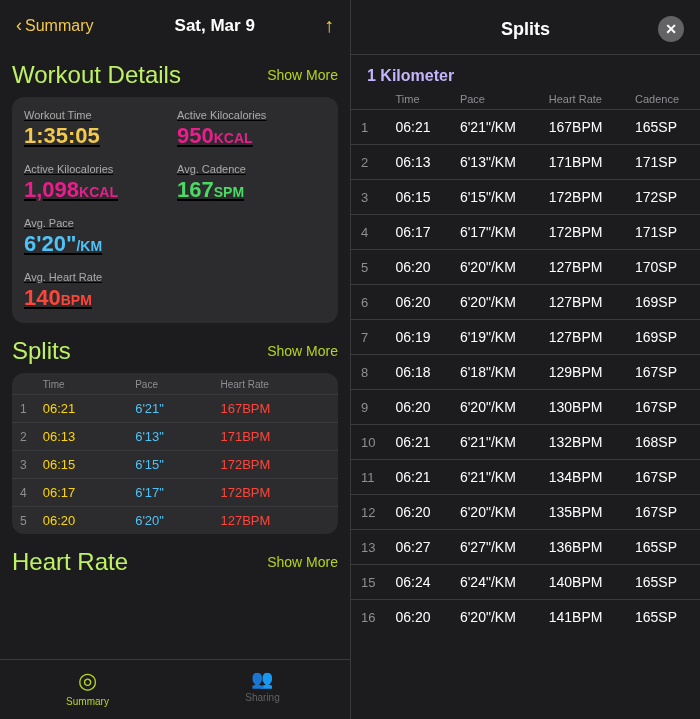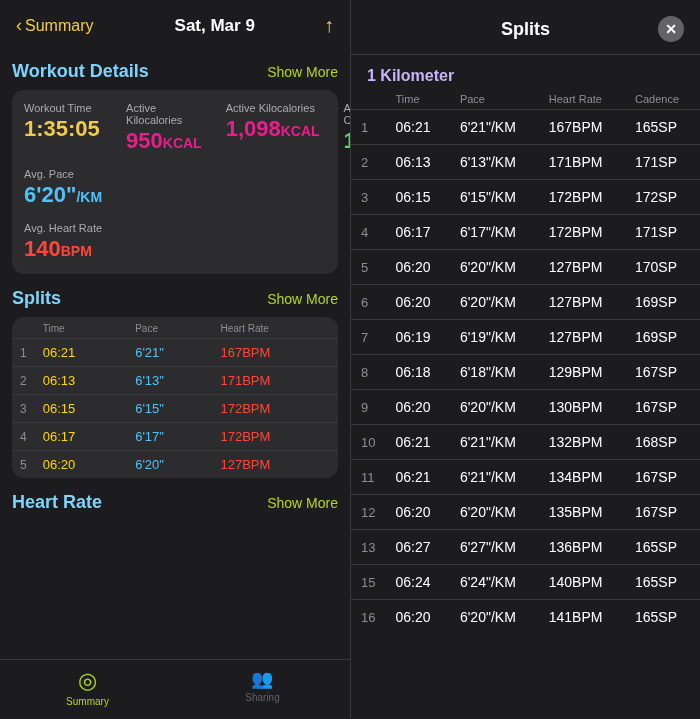--- a/index.html
+++ b/index.html
@@ -62,40 +62,41 @@
     }
     .left-content::-webkit-scrollbar { display: none; }
 
     .section-header {
       display: flex;
       justify-content: space-between;
       align-items: center;
       margin: 14px 0 8px;
     }
     .section-title {
-      font-size: 18px;
-      font-weight: 700;
-      color: #7dd3fc;
+      font-size: 24px;
+      font-weight: 400;
+      color: #bef264;
     }
     .show-more {
       font-size: 14px;
       color: #b5d422;
       cursor: pointer;
     }
 
     .workout-card {
       background: #2c2c2e;
       border-radius: 12px;
       padding: 12px;
       margin-bottom: 14px;
     }
     .workout-grid {
       display: grid;
-      grid-template-columns: 1fr 1fr 1fr 1fr;
-      gap: 14px 24px;
+      grid-template-columns: 1fr 1fr;
+      gap: 14px 4px;
+      text-decoration: underline;
     }
     .metric-label {
       font-size: 11px;
       color: #ababab;
       margin-bottom: 2px;
     }
     .metric-value {
       font-size: 22px;
       font-weight: 700;
     }

